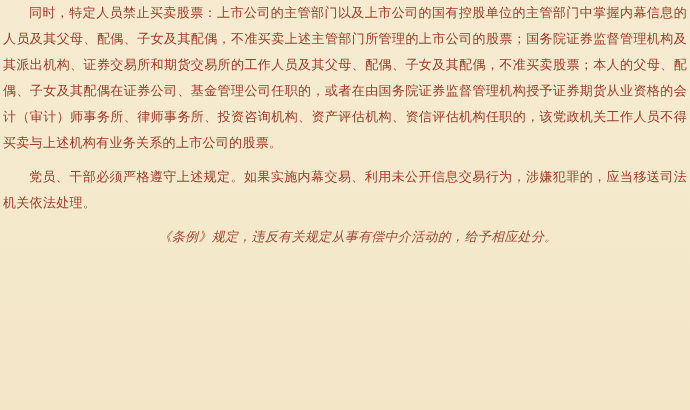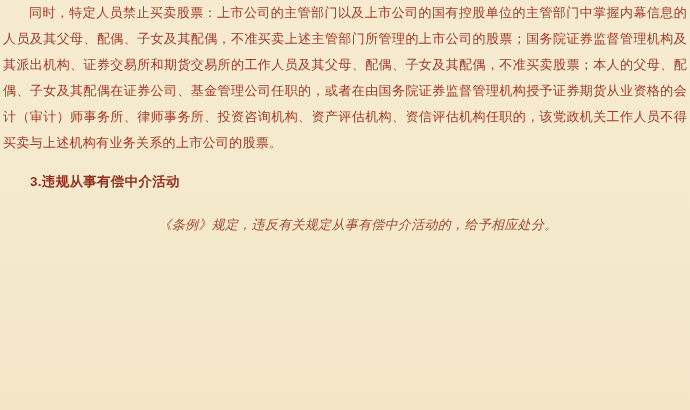--- a/index.html
+++ b/index.html
@@ -1,15 +1,15 @@
 <!DOCTYPE html>
 <html><head>
 <meta charset="utf-8">
 <style>
-  * { box-sizing: border-box; }
+  * { box-sizing: border-box; font-family: Liberation Serif, serif; }
   html, body {
     margin: 0; padding: 0;
     width: 690px; height: 410px;
     overflow: hidden;
   }
   body {
     background: linear-gradient(180deg, #f6ebd1 0%, #f5e9cc 55%, #f3e6c7 100%);
     font-family: "Liberation Sans", "DejaVu Sans", sans-serif;
   }
   .page {
@@ -43,18 +43,18 @@
     color: #a04a35;
     text-align: center;
   }
 </style>
 </head>
 <body>
 
 <div class="page">
   <p class="body">同时，特定人员禁止买卖股票：上市公司的主管部门以及上市公司的国有控股单位的主管部门中掌握内幕信息的人员及其父母、配偶、子女及其配偶，不准买卖上述主管部门所管理的上市公司的股票；国务院证券监督管理机构及其派出机构、证券交易所和期货交易所的工作人员及其父母、配偶、子女及其配偶，不准买卖股票；本人的父母、配偶、子女及其配偶在证券公司、基金管理公司任职的，或者在由国务院证券监督管理机构授予证券期货从业资格的会计（审计）师事务所、律师事务所、投资咨询机构、资产评估机构、资信评估机构任职的，该党政机关工作人员不得买卖与上述机构有业务关系的上市公司的股票。</p>
 
+  <p class="body">党员、干部必须严格遵守上述规定。如果实施内幕交易、利用未公开信息交易行为，涉嫌犯罪的，应当移送司法机关依法处理。</p>
 
-  <h3 class="heading">3.违规从事有偿中介活动</h3>
 
   <p class="quote">《条例》规定，违反有关规定从事有偿中介活动的，给予相应处分。</p>
 
 </div>
 
 </body></html>

